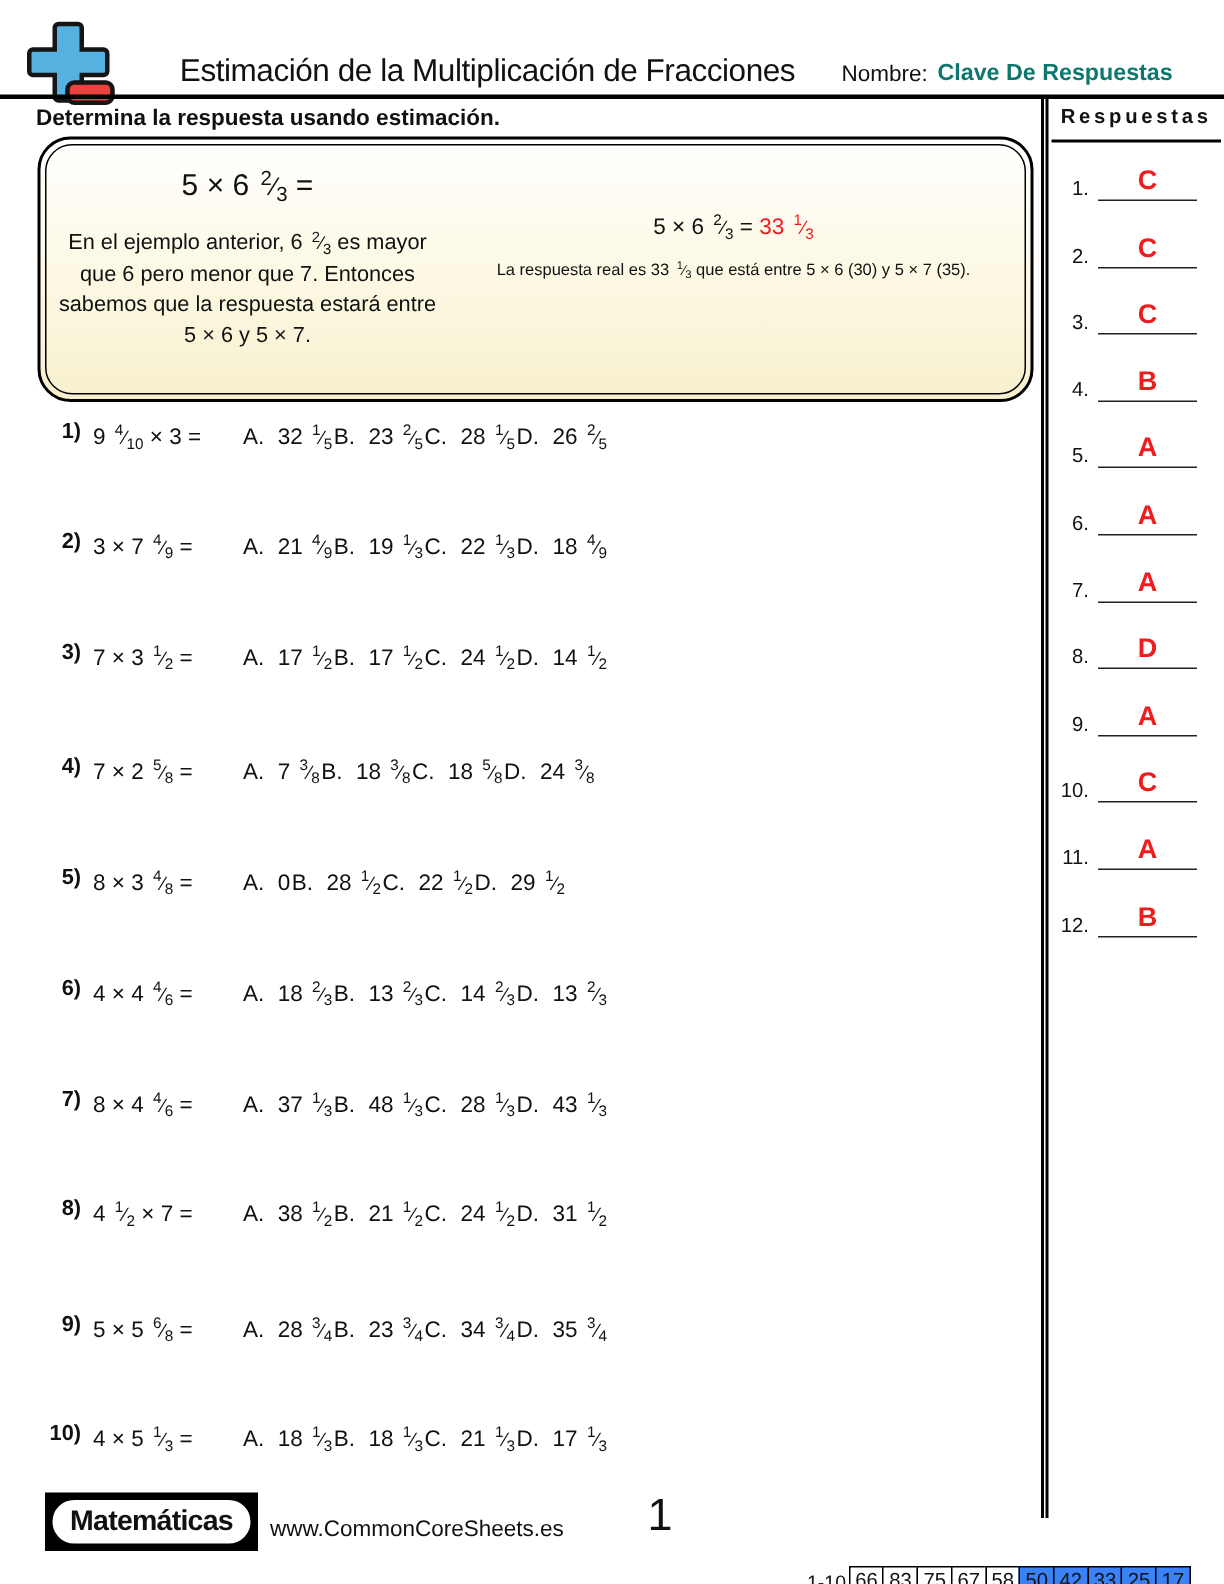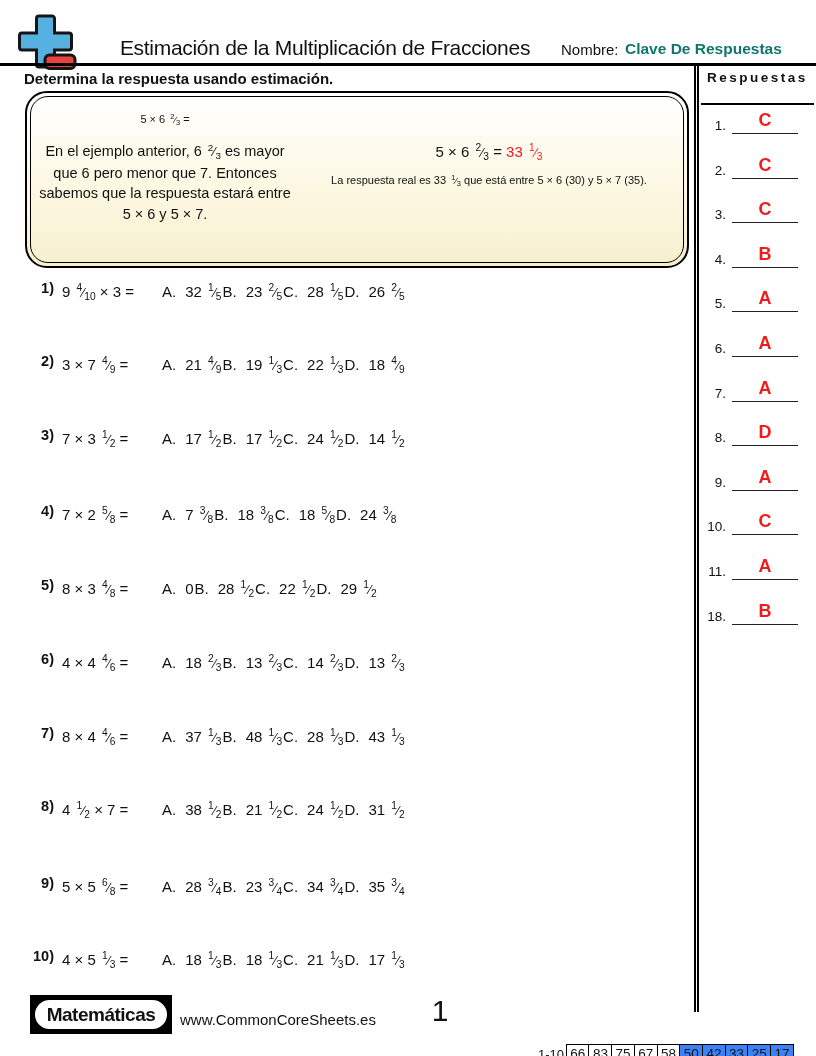--- a/index.html
+++ b/index.html
@@ -14,37 +14,37 @@
     font-size:21px; letter-spacing:-0.3px; }
   .name-label { position:absolute; left:561px; top:41px; font-size:15px; }
   .name-value { position:absolute; left:625px; top:40px; font-size:15.5px; font-weight:bold; color:#0f766e; }
   .header-rule { position:absolute; left:0; top:63px; width:816px; height:3px; background:#000; }
   .instruction { position:absolute; left:24px; top:70px; font-size:15px; font-weight:bold; }
 
   
   .v-divider { position:absolute; left:694px; top:66px; height:946px; width:5px;
     border-left:2px solid #000; border-right:2px solid #000; }
   .sb-title { position:absolute; left:701px; top:70px; width:113px; text-align:center;
-    font-size:13.5px; font-weight:bold; letter-spacing:2.5px; border-bottom:2px solid #000; padding-bottom:18px; }
+    font-size:13.5px; font-weight:bold; letter-spacing:2.5px; border-bottom:2px solid #000; padding-bottom:8px; }
   .ans-row { position:absolute; left:700px; width:114px; height:30px; }
   .ans-row::after { content:''; position:absolute; left:32px; right:16px; bottom:0; border-bottom:1.7px solid #222; }
   .ans-num { position:absolute; left:2px; width:24px; bottom:1px; text-align:right; font-size:13.5px; }
   .ans-letter { position:absolute; left:32px; right:16px; bottom:3px; text-align:center;
     font-size:18px; font-weight:bold; color:#ee1c1c; }
 
   
   .example-box { position:absolute; left:25px; top:91px; width:664px; height:177px;
     border:2.5px solid #000; border-radius:22px;
     background:linear-gradient(180deg, #ffffff 0%, #fcf8e2 55%, #f7f0ce 100%); }
   .example-inner { position:absolute; left:3px; top:3px; right:3px; bottom:3px;
     border:1.2px solid #000; border-radius:18px; display:flex; }
   .ex-left { width:168px; padding:11px 2px 0 10px; text-align:center; font-size:14.5px; line-height:19.5px; }
   .ex-mid { width:268px; padding:16px 6px 0 6px; text-align:center; }
   .ex-right { flex:1; padding:46px 8px 0 4px; text-align:center; }
-  .ex-eq { font-size:11px; margin-bottom:16px; }
+  .ex-eq { font-size:20px; margin-bottom:16px; }
   .ex-mid-text { font-size:14.5px; line-height:20.5px; }
   .ex-right-eq { font-size:15px; margin-bottom:10px; }
   .ex-right-text { font-size:11px; line-height:21px; }
   .red { color:#ee1c1c; }
 
   
   .problem { position:absolute; left:0; width:690px; height:30px; font-size:15px; }
   .pnum { position:absolute; left:28px; width:26px; text-align:right; top:-3px; font-size:14.5px; font-weight:bold; }
   .pexpr { position:absolute; left:62px; top:0; white-space:nowrap; }
   .pchoices { position:absolute; left:162px; top:0; white-space:nowrap; }
@@ -194,21 +194,21 @@
       </div>
       <div class="ans-row" style="top: 505.4px;">
         <span class="ans-num">10.</span>
         <span class="ans-letter">C</span>
       </div>
       <div class="ans-row" style="top: 550px;">
         <span class="ans-num">11.</span>
         <span class="ans-letter">A</span>
       </div>
       <div class="ans-row" style="top: 594.6px;">
-        <span class="ans-num">18.</span>
+        <span class="ans-num">12.</span>
         <span class="ans-letter">B</span>
       </div>
     </div>
 
   <div class="logo-block">
     <div class="logo-pill">Matemáticas</div>
   </div>
   <div class="site-url">www.CommonCoreSheets.es</div>
   <div class="page-number">1</div>
   <div class="score-table">

